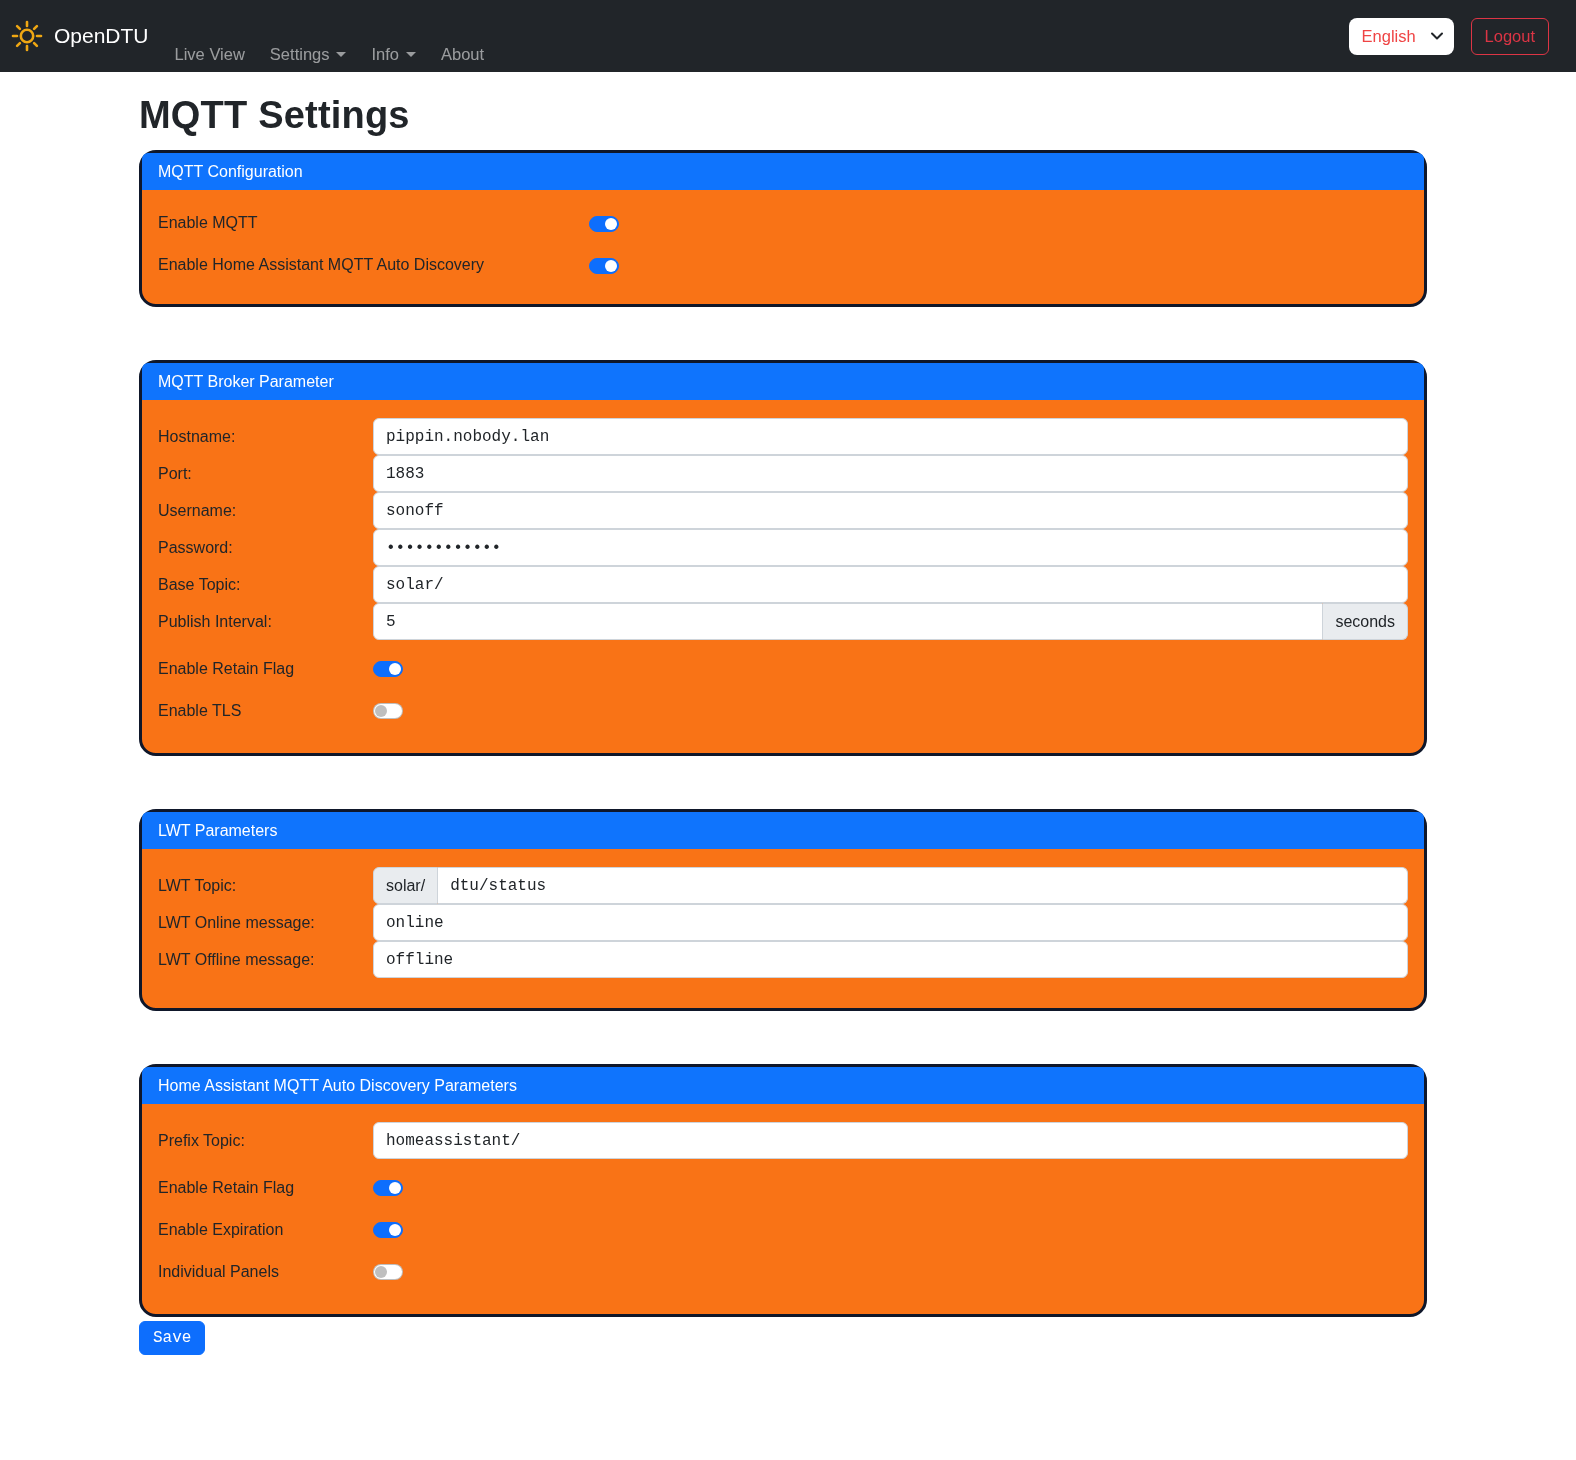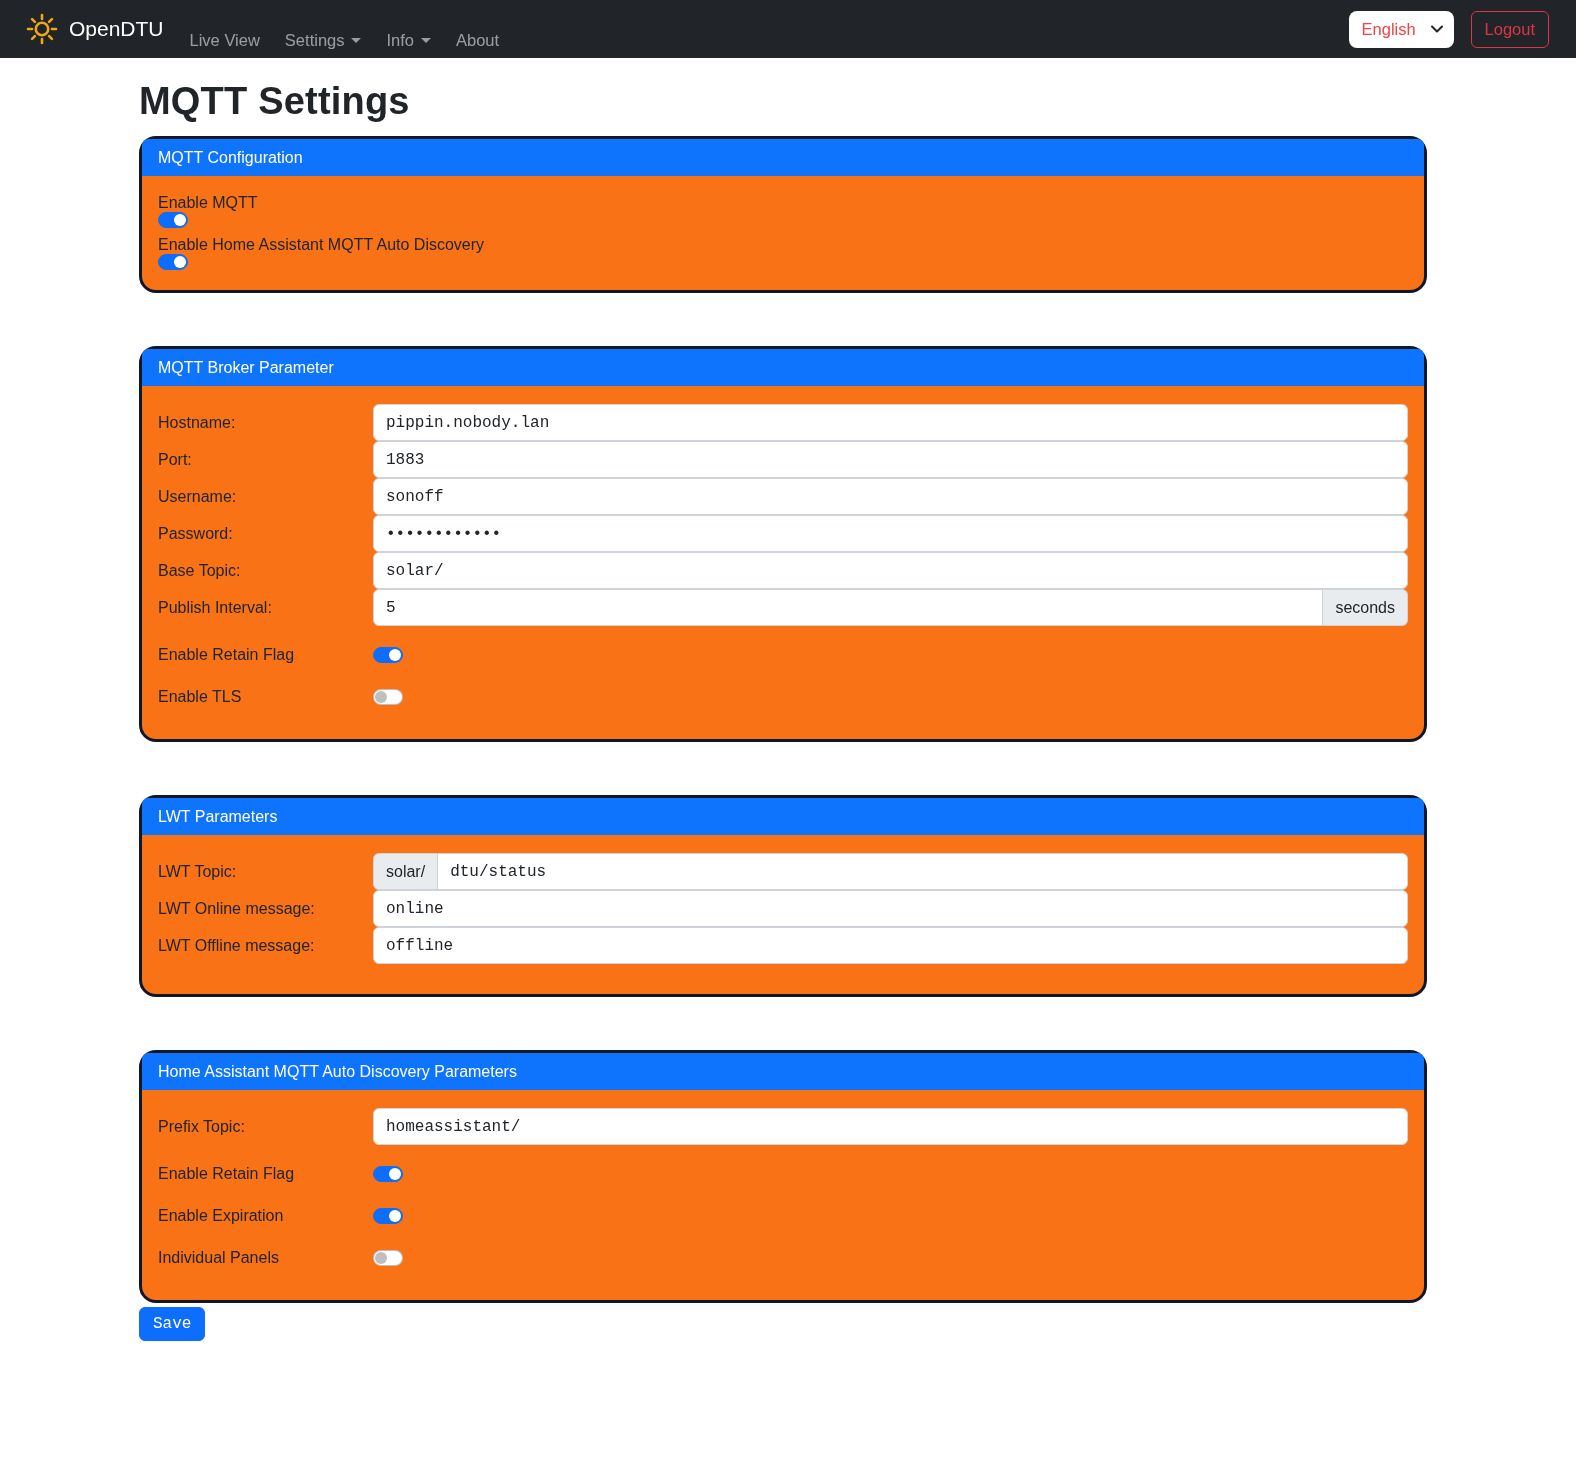--- a/index.html
+++ b/index.html
@@ -6,25 +6,25 @@
   html, body { width: 1576px; }
   body {
     font-family: "Liberation Sans", sans-serif;
     font-size: 16px;
     color: #212529;
     background: #ffffff;
   }
 
   
   .navbar {
-    height: 58px;
+    height: 72px;
     background: #212529;
     display: flex;
     align-items: center;
-    padding: 0 27px 0 24px;
+    padding: 0 27px 0 9px;
   }
   .brand {
     display: flex;
     align-items: center;
     gap: 9px;
     color: #ffffff;
     font-size: 21px;
     margin-right: 18px;
     cursor: pointer;
     text-decoration: none;
@@ -131,21 +131,21 @@
     align-items: center;
     padding: 0 12px;
     background: #e9ecef;
     border: 1px solid #ced4da;
     color: #212529;
     font-size: 16px;
   }
   .group-text.prefix { border-radius: 6px 0 0 6px; }
   .group-text.suffix { border-radius: 0 6px 6px 0; border-left: none; }
 
-  .switch-row { display: flex; align-items: flex-start; margin-bottom: 18px; height: 24px; flex-direction: column; }
+  .switch-row { display: flex; align-items: flex-end; margin-bottom: 18px; height: 24px; }
   .switch-row:last-child { margin-bottom: 0; }
   .switch {
     width: 30px;
     height: 16px;
     border-radius: 8px;
     background: #ffffff;
     border: 1px solid rgba(0,0,0,0.25);
     position: relative;
     cursor: pointer;
     flex-shrink: 0;

